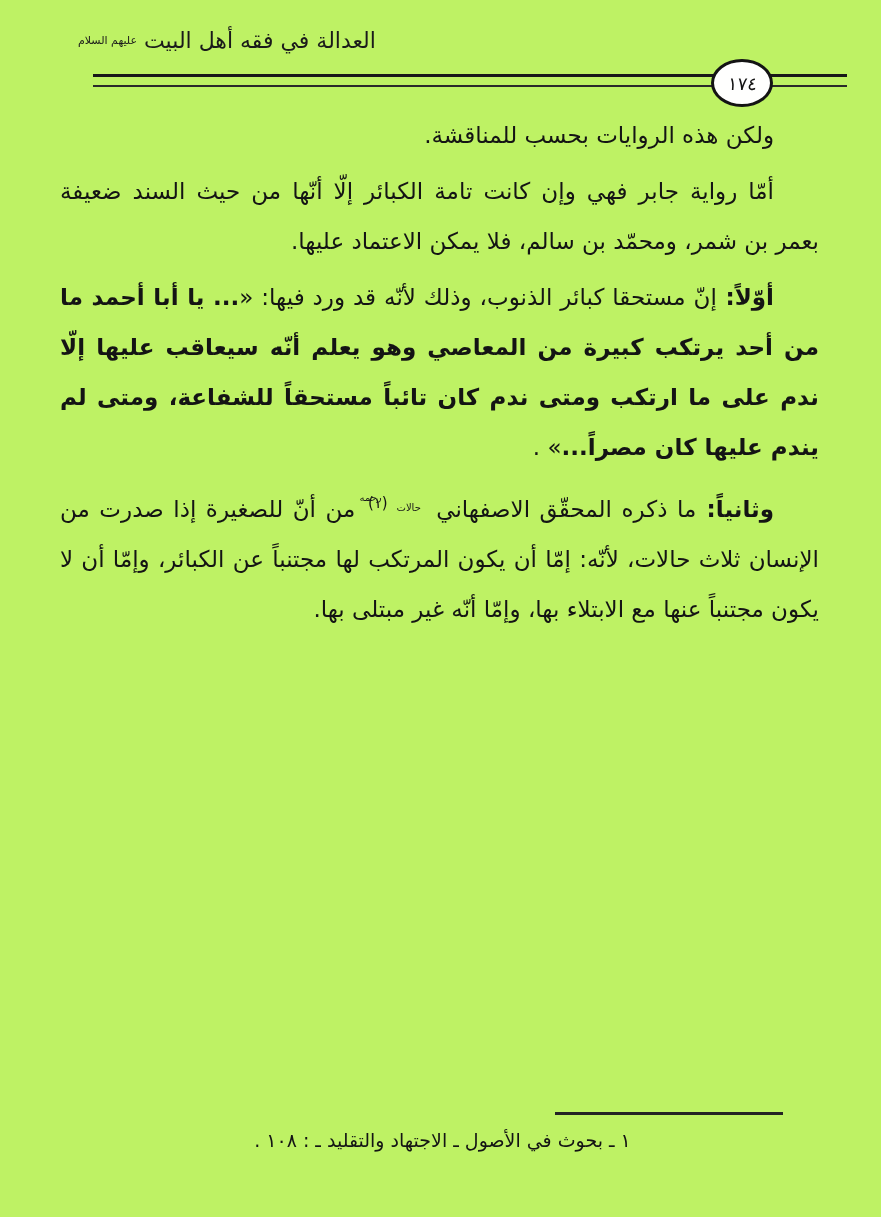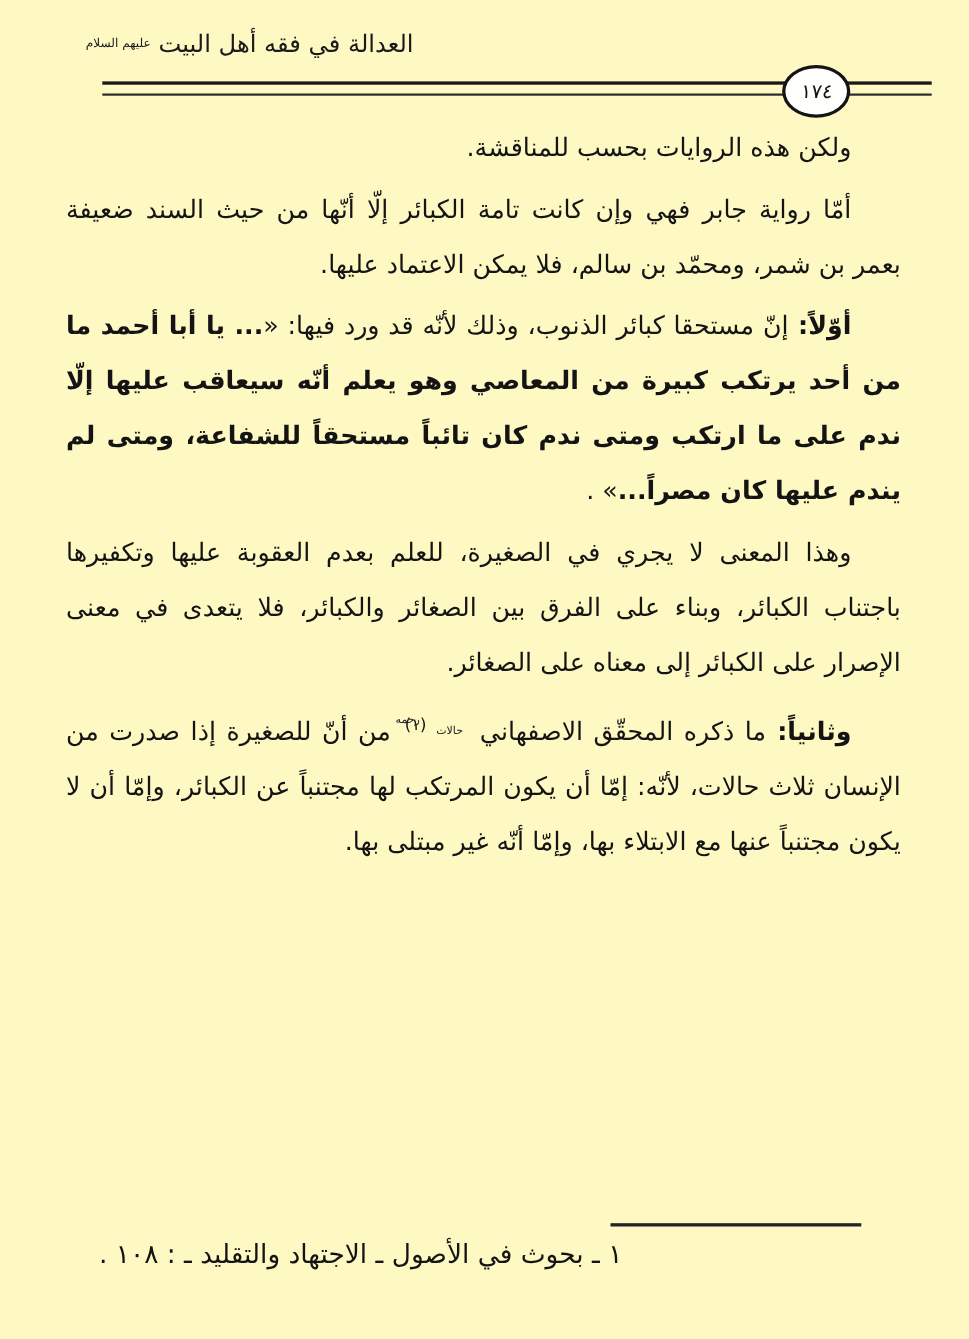--- a/index.html
+++ b/index.html
@@ -6,21 +6,21 @@
     margin: 0;
     padding: 0;
     background: #e8e8e8;
     font-family: "DejaVu Sans", sans-serif;
   }
   .page {
     position: relative;
     width: 881px;
     height: 1217px;
     margin: 0 auto;
-    background: #fef9c3;
+    background: #bef264;
     overflow: hidden;
     direction: rtl;
     color: #141414;
   }
   
   .running-title {
     position: absolute;
     left: 95px;
     top: 28px;
     margin: 0;
@@ -87,23 +87,23 @@
     right: 98px;
     width: 228px;
     height: 3px;
     background: #242424;
   }
   .footnote {
     position: absolute;
     top: 1124px;
     right: 86px;
     left: 90px;
-    font-size: 24px;
+    font-size: 19px;
     line-height: 32px;
-    text-align: left;
+    text-align: center;
     direction: rtl;
     margin: 0;
   }
 </style>
 </head>
 <body>
 
 <div class="page">
 
   <div>
@@ -112,20 +112,19 @@
     <div class="rule rule-bottom"></div>
     <div class="page-number-badge">
       <span>١٧٤</span>
     </div>
   </div>
 
   <div class="body-text">
       <p class="para"><span class="seg-normal">ولكن هذه الروايات بحسب للمناقشة.</span></p>
       <p class="para"><span class="seg-normal">أمّا رواية جابر فهي وإن كانت تامة الكبائر إلّا أنّها من حيث السند ضعيفة بعمر بن شمر، ومحمّد بن سالم، فلا يمكن الاعتماد عليها.</span></p>
       <p class="para"><span class="seg-bold">أوّلاً: </span><span class="seg-normal">إنّ مستحقا كبائر الذنوب، وذلك لأنّه قد ورد فيها: «</span><span class="seg-bold">... يا أبا أحمد ما من أحد يرتكب كبيرة من المعاصي وهو يعلم أنّه سيعاقب عليها إلّا ندم على ما ارتكب ومتى ندم كان تائباً مستحقاً للشفاعة، ومتى لم يندم عليها كان مصراً...</span><span class="seg-normal">» .</span></p>
-      <p class="para"><span class="seg-normal">وهذا المعنى لا يجري في الصغيرة، للعلم بعدم العقوبة عليها وتكفيرها باجتناب الكبائر، وبناء على الفرق بين الصغائر والكبائر، فلا يتعدى في معنى الإصرار على الكبائر إلى معناه على الصغائر.</span></p>
       <p class="para"><span class="seg-bold">وثانياً: </span><span class="seg-normal">ما ذكره المحقّق الاصفهاني </span><span class="hon">رحمه حالات</span><span class="seg-sup">(١)</span><span class="seg-normal"> من أنّ للصغيرة إذا صدرت من الإنسان ثلاث حالات، لأنّه: إمّا أن يكون المرتكب لها مجتنباً عن الكبائر، وإمّا أن لا يكون مجتنباً عنها مع الابتلاء بها، وإمّا أنّه غير مبتلى بها.</span></p>
     </div>
 
   <div class="footnote-sep"></div>
   <p class="footnote">١ ـ بحوث في الأصول ـ الاجتهاد والتقليد ـ : ١٠٨ .</p>
 
 </div>
 
 </body></html>

